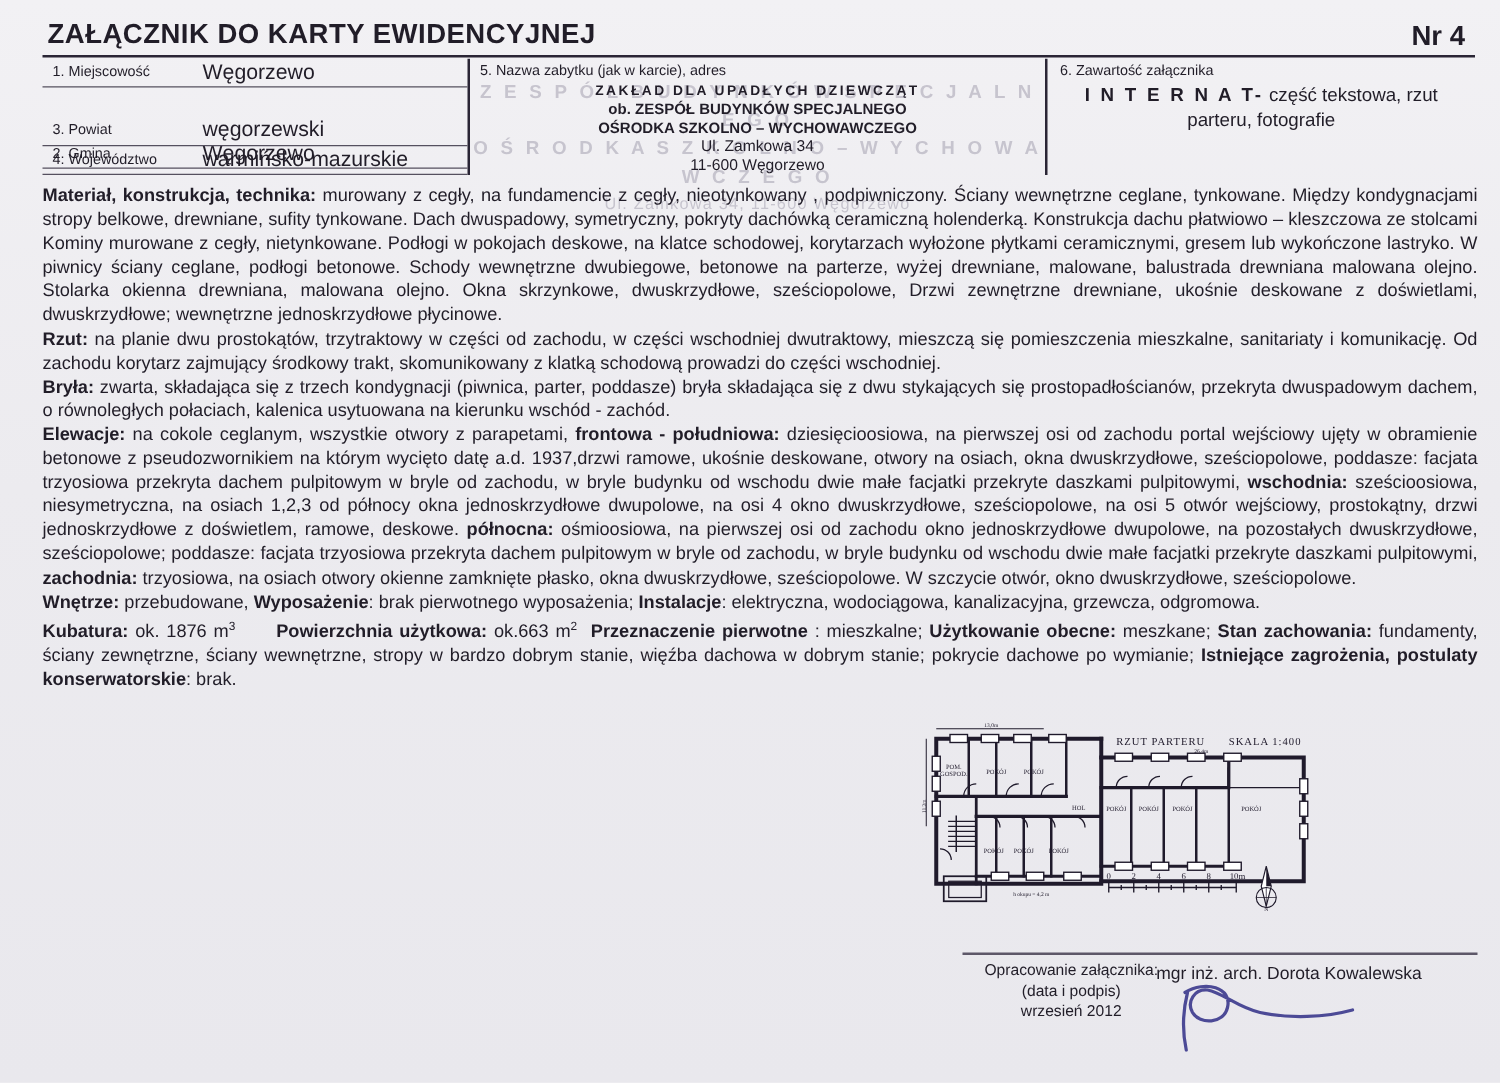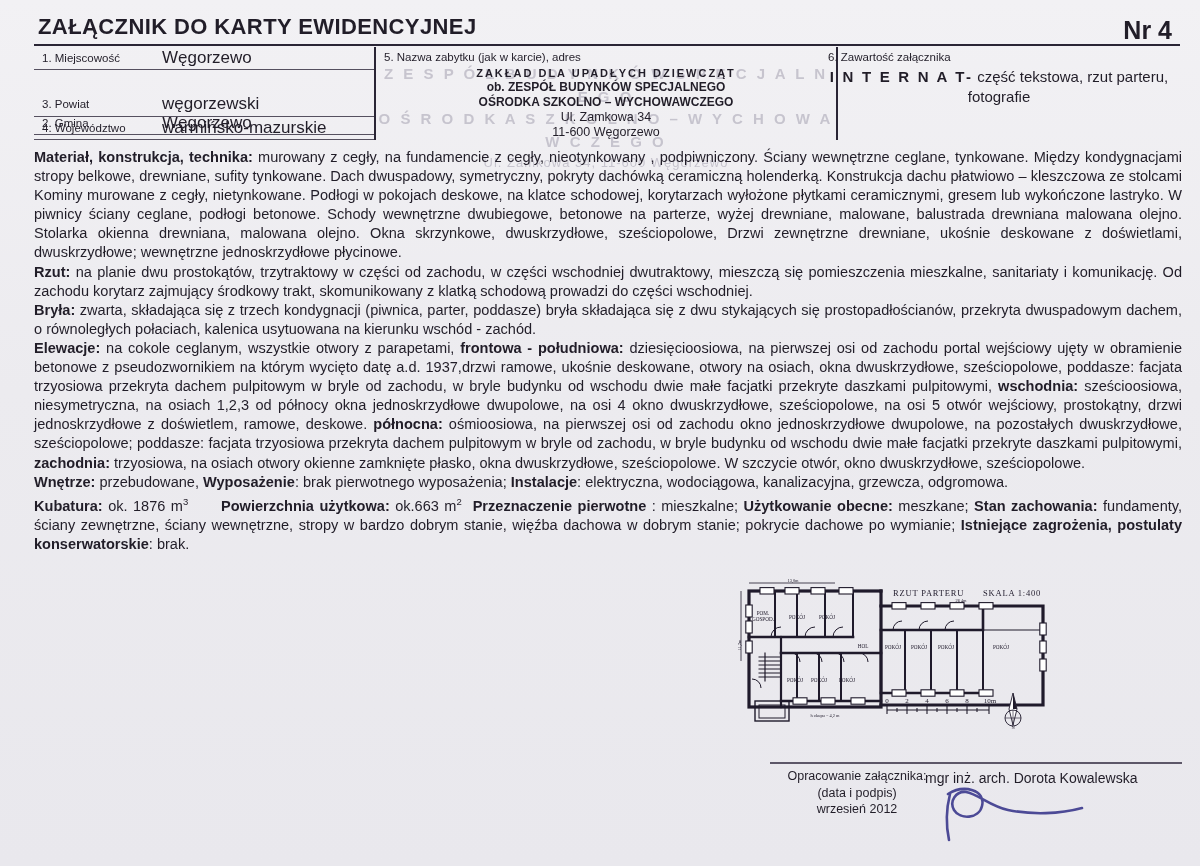--- a/index.html
+++ b/index.html
@@ -17,29 +17,29 @@
   }
   
   .hdr{position:absolute;left:34px;top:14px;right:20px;height:126px;}
   .hdr-title{
     position:absolute;left:4px;top:0;
     font-size:22px;font-weight:bold;letter-spacing:.4px;
     white-space:nowrap;
   }
   .hdr-nr{
     position:absolute;right:8px;top:2px;
-    font-size:25px;font-weight:bold;
+    font-size:22px;font-weight:bold;
   }
   .rule{position:absolute;left:0;right:0;height:2px;background:#2a2535;}
   .vrule{position:absolute;width:2px;background:#2a2535;}
 
   .tbl{position:absolute;left:0;top:33px;right:0;height:93px;}
   .colL{position:absolute;left:0;top:0;width:340px;height:100%;}
   .colM{position:absolute;left:342px;top:0;width:460px;height:100%;}
-  .colR{position:absolute;left:784px;top:0;right:0;height:100%;text-decoration:underline;}
+  .colR{position:absolute;left:804px;top:0;right:0;height:100%;text-decoration:underline;}
 
   .fld{position:absolute;left:0;right:0;height:23.2px;}
   .fld .lab{
     position:absolute;left:8px;top:5px;font-size:11.5px;white-space:nowrap;
   }
   .fld .val{
     position:absolute;left:128px;top:1px;font-size:17px;white-space:nowrap;
   }
   .fld .ln{position:absolute;left:0;right:0;bottom:0;height:1px;background:#55505f;}
 

